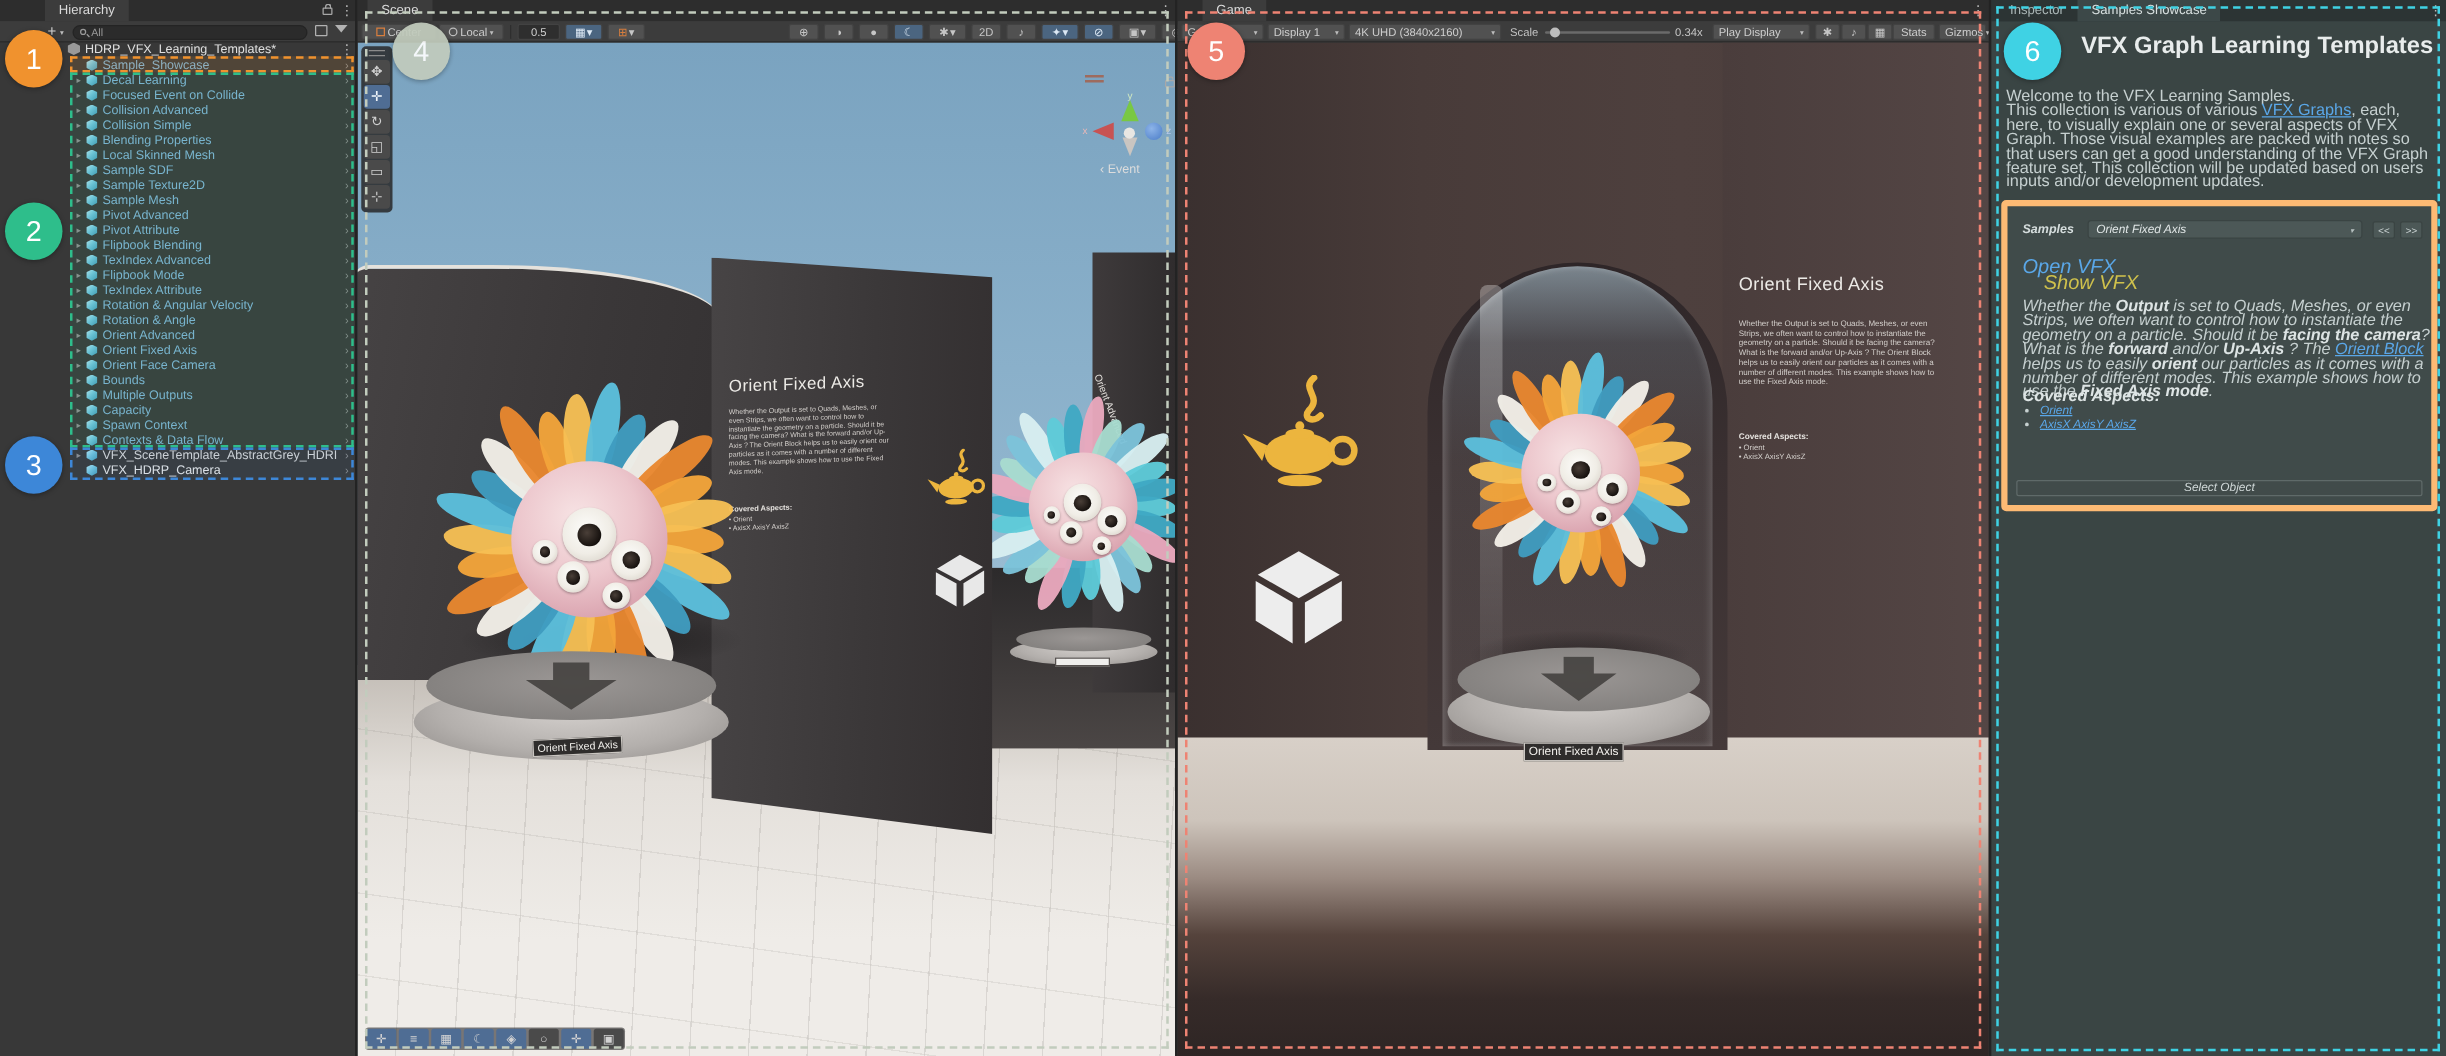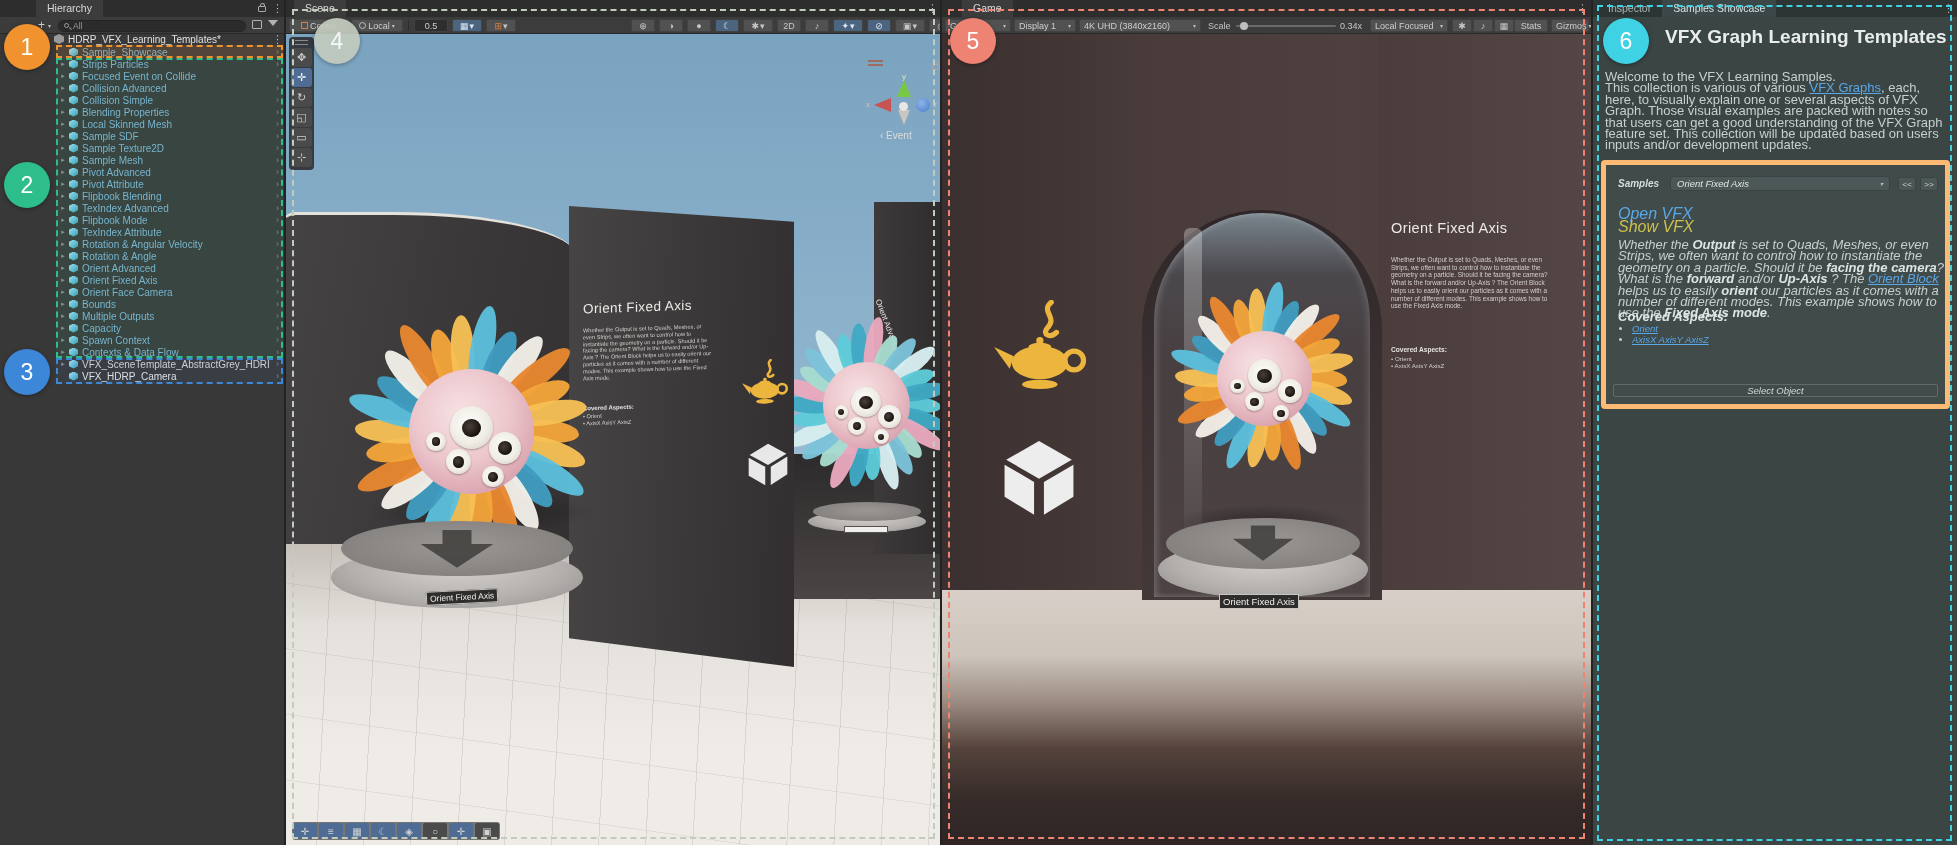--- a/index.html
+++ b/index.html
@@ -135,21 +135,21 @@
     <div class="hrows" style="top:46px;" id="hier-list">
         <div class="hrow z-orange">
           <span class="tri" style="margin-left: 58px;"></span>
           <span class="cube"></span>
           <span>Sample_Showcase</span>
           <span class="chev">›</span>
         </div>
         <div class="hrow z-green">
           <span class="tri" style="margin-left: 58px;">▸</span>
           <span class="cube"></span>
-          <span>Strips Particles</span>
+          <span>Decal Learning</span>
           <span class="chev">›</span>
         </div>
         <div class="hrow z-green">
           <span class="tri" style="margin-left: 58px;">▸</span>
           <span class="cube"></span>
           <span>Focused Event on Collide</span>
           <span class="chev">›</span>
         </div>
         <div class="hrow z-green">
           <span class="tri" style="margin-left: 58px;">▸</span>
@@ -577,21 +577,21 @@
       <div class="tbtn" style="left:137px;width:122px;justify-content:space-between;">
           <span>4K UHD (3840x2160)</span>
           <span class="car">▾</span>
         </div>
       <span style="position:absolute;left:266px;top:4px;font-size:9px;color:#c6c6c6;">Scale</span>
       <div class="slider-track" style="left:294px;top:8px;width:100px;">
         <div class="slider-knob" style="left:4px;"></div>
       </div>
       <span style="position:absolute;left:398px;top:4px;font-size:9px;color:#c6c6c6;">0.34x</span>
       <div class="tbtn" style="left:428px;width:78px;justify-content:space-between;">
-          <span>Local Focused</span>
+          <span>Play Display</span>
           <span class="car">▾</span>
         </div>
       <div id="game-tool-icons">
           <div class="icbtn" style="left: 510px; width: 18px;">✱</div>
           <div class="icbtn" style="left: 531px; width: 18px;">♪</div>
           <div class="icbtn" style="left: 552px; width: 18px;">▦</div>
         </div>
       <div class="tbtn" style="left:572px;width:34px;">
           <span>Stats</span>
         </div>
@@ -701,21 +701,21 @@
     </div>
     <div class="samplebox">
       <span class="abs" style="left:12px;top:13px;font-size:10px;font-weight:bold;color:#d5dddd;">Samples</span>
       <div class="dropdown" style="left:64px;top:11px;width:220px;">
         <span>Orient Fixed Axis</span>
         <span style="font-size:6px;color:#b8c2c2;">▾</span>
       </div>
       <div class="navbtn" style="left:292px;top:12px;">&lt;&lt;</div>
       <div class="navbtn" style="left:314px;top:12px;">&gt;&gt;</div>
       <div class="abs ilink" style="left:12px;top:40px;color:var(--link_blue);">Open VFX</div>
-      <div class="abs ilink" style="left:12px;top:53px;color:var(--show_vfx_yellow);">Show VFX</div>
+      <div class="abs ilink" style="left:29px;top:53px;color:var(--show_vfx_yellow);">Show VFX</div>
       <div class="abs insp-text" style="left:12px;top:74px;width:326px;"><span>Whether the </span><span class="rt-b">Output</span><span> is set to Quads, Meshes, or even Strips, we often want to control how to instantiate the geometry on a particle. Should it be </span><span class="rt-b">facing the camera</span><span>? What is the </span><span class="rt-b">forward</span><span> and/or </span><span class="rt-b">Up-Axis</span><span> ? The </span><span class="rt-link">Orient Block</span><span> helps us to easily </span><span class="rt-b">orient</span><span> our particles as it comes with a number of different modes. This example shows how to use the </span><span class="rt-b">Fixed Axis mode</span><span>.</span></div>
       <div class="abs insp-text" style="left:12px;top:146px;font-weight:bold;color:#dde4e4;">Covered Aspects:</div>
       <ul class="covlist abs" style="left:12px;top:156px;" id="cov-list">
           <li><span class="rt-link">Orient</span></li>
           <li><span class="rt-link">AxisX AxisY AxisZ</span></li>
         </ul>
       <div class="selectobj">Select Object</div>
     </div>
   </div>
 

